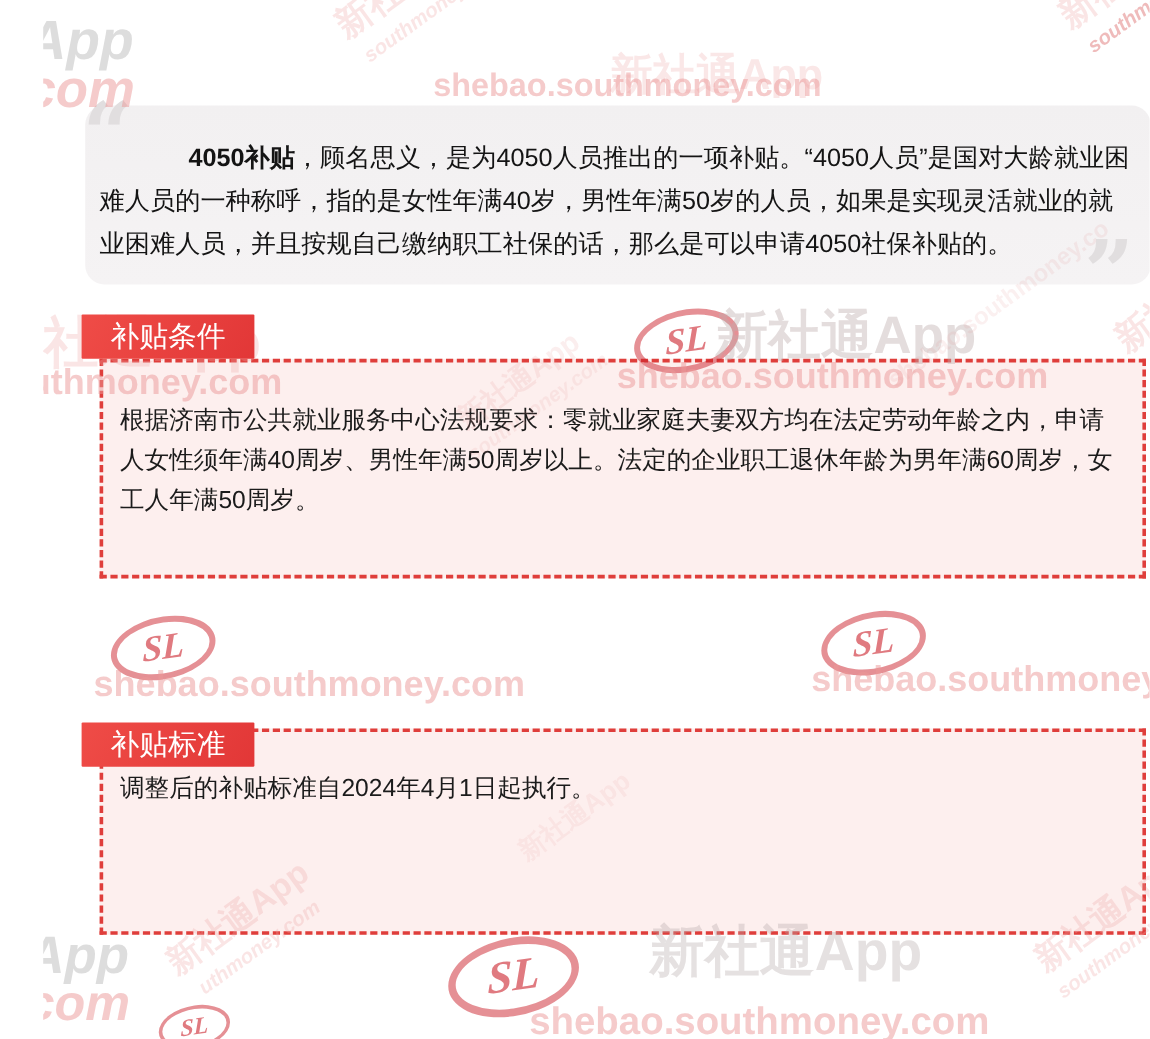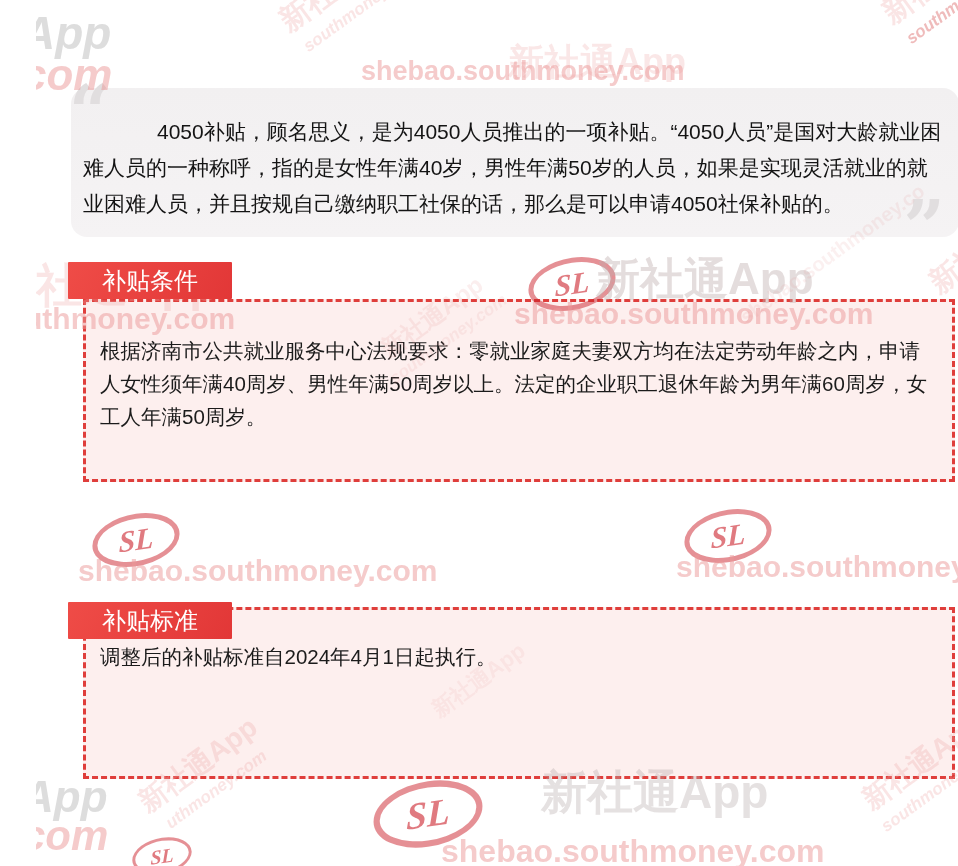--- a/index.html
+++ b/index.html
@@ -7,27 +7,27 @@
         font-family:"Liberation Sans","DejaVu Sans",sans-serif;margin-left:36px;}
 
   
   .page-title{position:absolute;top:22px;left:0;right:0;margin:0;text-align:center;
               font-size:30px;font-weight:bold;color:#0f0f0f;z-index:3;letter-spacing:1px;}
 
   .intro-box{position:absolute;left:35px;top:88px;width:888px;height:149px;
              background:linear-gradient(180deg,#f2f0f1,#f5f3f4);border-radius:16px;z-index:1;}
   .intro-text{position:relative;z-index:3;margin:0;padding:26px 16px 0 12px;
               font-size:21px;line-height:36px;color:#141414;text-indent:74px;}
-  .intro-text b{font-weight:normal;}
+  .intro-text b{font-weight:bold;}
   .quote{position:absolute;font-family:"DejaVu Serif","Liberation Serif",serif;
          font-weight:bold;color:#e1dedf;font-size:72px;line-height:1;z-index:0;}
   .quote-open{left:-2px;top:-12px;}
   .quote-close{right:14px;bottom:-26px;}
 
-  .section-label{position:absolute;left:32px;height:37px;line-height:37px;padding:0 34px;
+  .section-label{position:absolute;left:32px;height:37px;line-height:37px;padding:0 24px;
                  background:linear-gradient(120deg,#ef4c47,#e23737);color:#fff;
                  font-size:24px;z-index:4;border-radius:1px;}
   .label-1{top:262px;}
   .label-2{top:602px;}
 
   .dashed-box{position:absolute;left:47px;width:872px;box-sizing:border-box;
               border:3px dashed #df3e3b;background:#fdefee;z-index:1;}
   .box-1{top:299px;height:183px;padding:32px 14px 0;}
   .box-2{top:607px;height:172px;padding:30px 14px 0;}
   .dashed-box p{position:relative;z-index:3;margin:0;font-size:20.5px;line-height:33px;color:#1b1b1b;}

